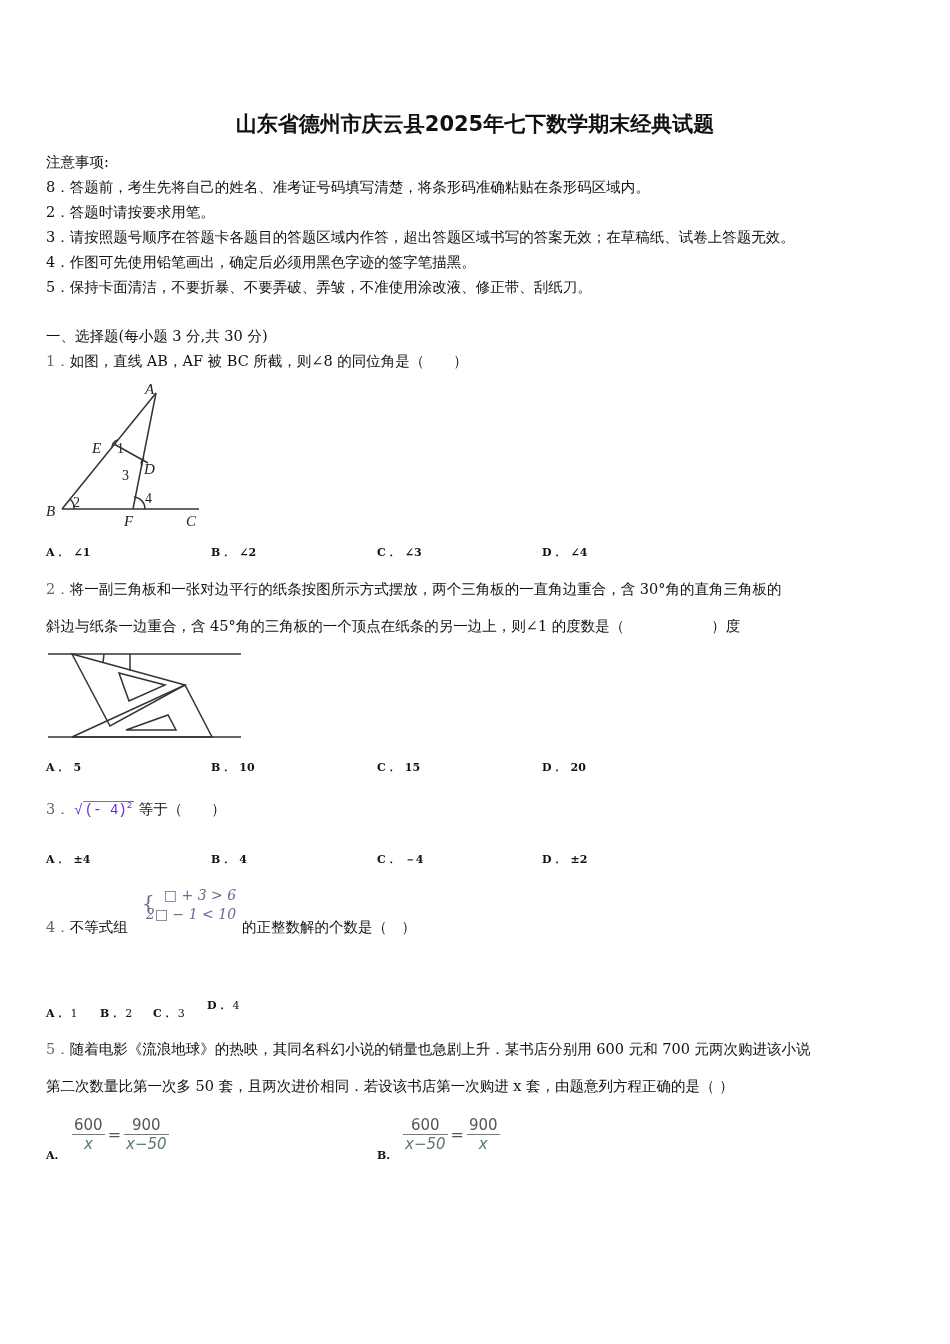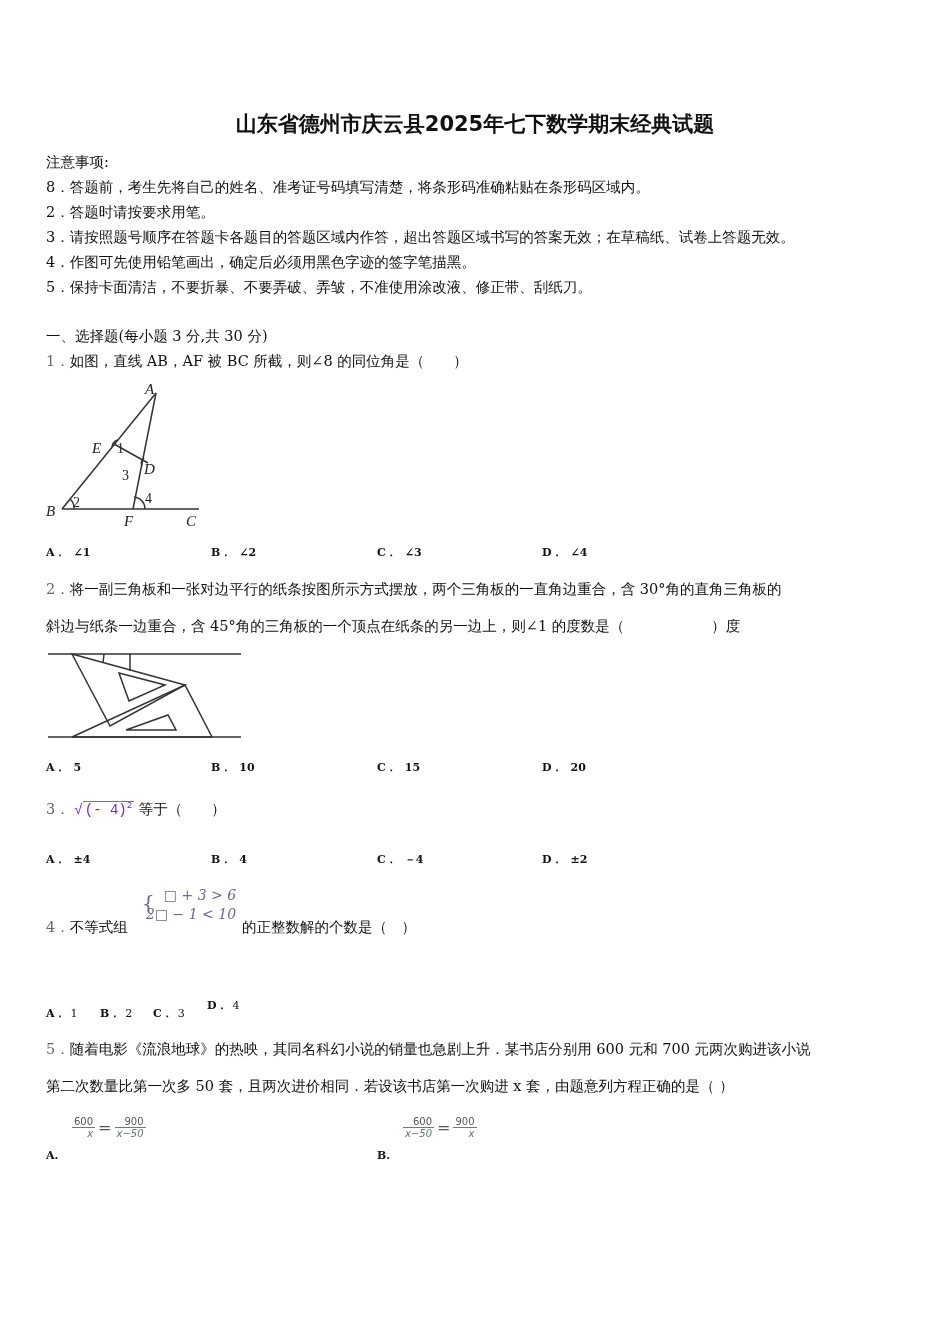--- a/index.html
+++ b/index.html
@@ -4,21 +4,21 @@
 <style>
   html, body { margin:0; padding:0; background:#ffffff; }
   body { width:950px; height:1344px; position:relative; overflow:hidden; color:#111;
          font-family:"DejaVu Serif", "Liberation Serif", serif; }
   .abs { position:absolute; white-space:nowrap; }
   .title { left:0; width:950px; top:110px; text-align:center; font-family:"DejaVu Sans","Liberation Sans",sans-serif;
            font-weight:bold; font-size:21px; letter-spacing:0px; }
   .line { font-size:14.5px; left:46px; }
   .opt { font-size:11px; font-weight:bold; }
   .opt .v { font-weight:bold; margin-left:8px; }
-  .frac { display:inline-block; text-align:right; vertical-align:middle; font-family:"DejaVu Sans", sans-serif; font-size:10px; color:#555; }
+  .frac { display:inline-block; text-align:center; vertical-align:middle; font-family:"DejaVu Sans", sans-serif; font-size:15px; color:#555; }
   .frac .n { display:block; border-bottom:1px solid #777; padding:0 2px; }
   .frac .d { display:block; font-style:italic; color:#5a7a6a; padding:0 2px; }
   .eq { font-family:"DejaVu Sans", sans-serif; font-size:16px; color:#555; margin:0 3px; vertical-align:middle; }
   .sys { font-family:"DejaVu Serif", serif; font-style:italic; color:#6a6a90; font-size:14px; line-height:19px; }
   .sqrt { font-family:Liberation Mono, monospace; font-size:14px; color:#6d28d9; }
   .sqrt .rad { border-top:1px solid #777; padding:0 2px; }
   .grey { color:#666; }
 </style>
 </head>
 <body>

